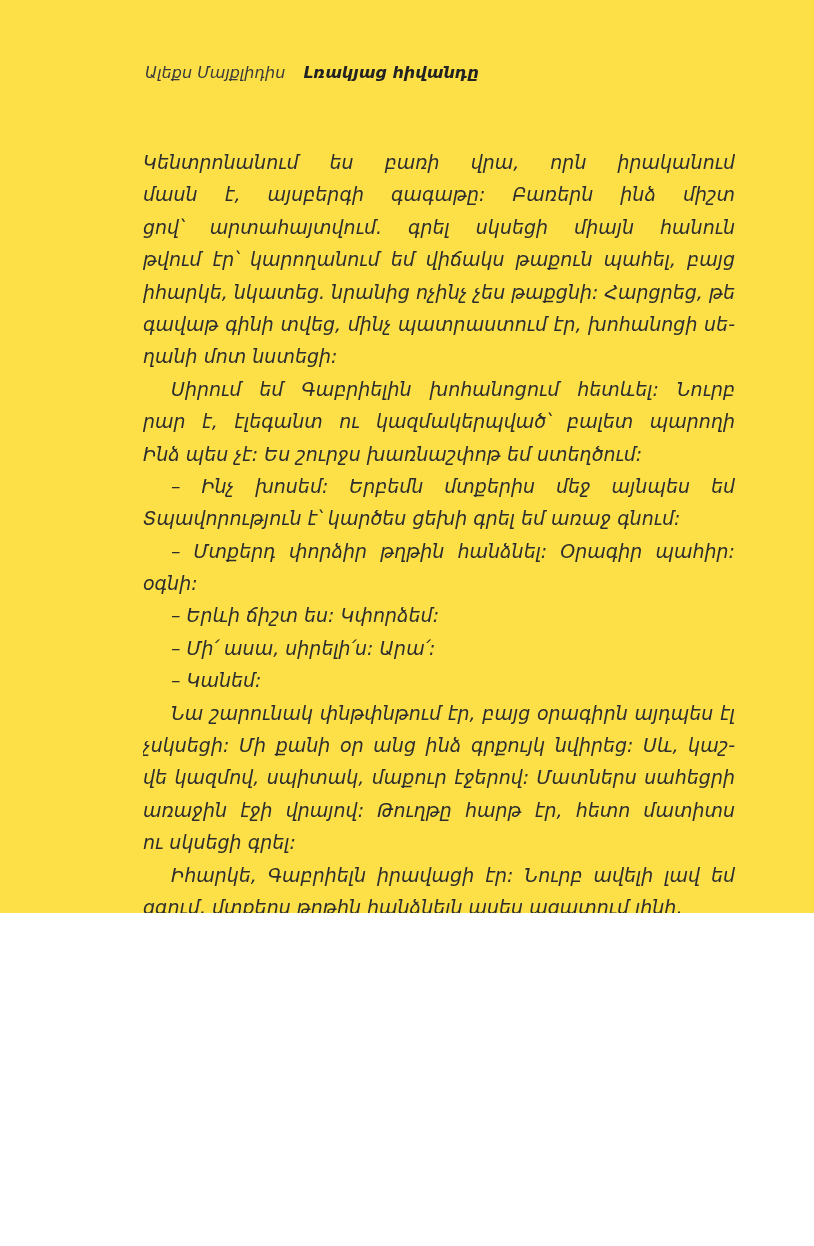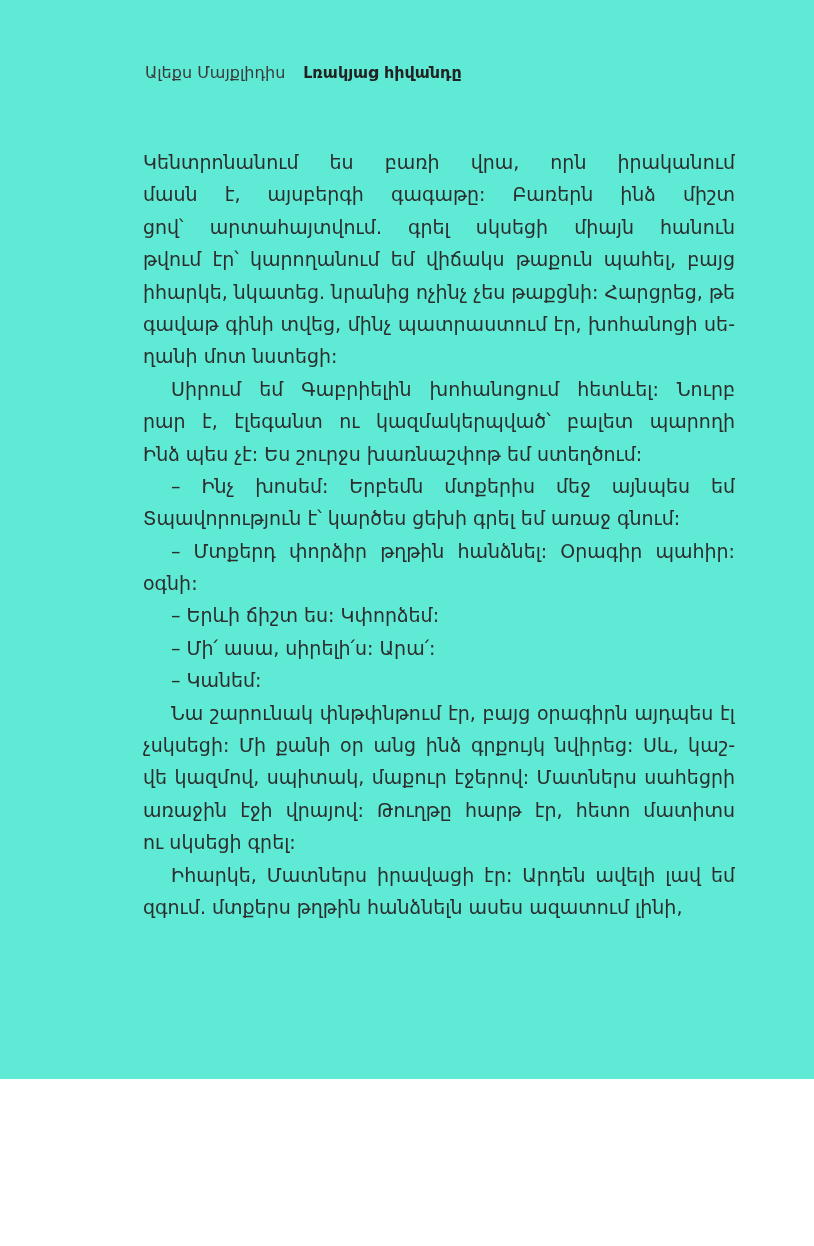--- a/index.html
+++ b/index.html
@@ -3,24 +3,25 @@
 <meta charset="utf-8">
 <style>
   html, body {
     margin: 0;
     padding: 0;
     background: #ffffff;
   }
   .page {
     position: relative;
     width: 814px;
-    height: 1079px;
-    background: #5eead4;
+    height: 913px;
+    background: #fde047;
     font-family: "DejaVu Sans", "Liberation Sans", sans-serif;
     overflow: hidden;
+    font-style: italic;
   }
   .running-header {
     position: absolute;
     left: 145px;
     top: 63px;
     font-size: 16px;
     color: #3a3a3a;
     white-space: nowrap;
   }
   .running-header .author {
@@ -85,19 +86,19 @@
       <div class="line indent">– Մտքերդ փորձիր թղթին հանձնել: Օրագիր պահիր: Գուցե</div>
       <div class="line last">օգնի:</div>
       <div class="line last indent">– Երևի ճիշտ ես: Կփորձեմ:</div>
       <div class="line last indent">– Մի՛ ասա, սիրելի՛ս: Արա՛:</div>
       <div class="line last indent">– Կանեմ:</div>
       <div class="line indent">Նա շարունակ փնթփնթում էր, բայց օրագիրն այդպես էլ</div>
       <div class="line">չսկսեցի: Մի քանի օր անց ինձ գրքույկ նվիրեց: Սև, կաշ-</div>
       <div class="line">վե կազմով, սպիտակ, մաքուր էջերով: Մատներս սահեցրի</div>
       <div class="line">առաջին էջի վրայով: Թուղթը հարթ էր, հետո մատիտս սրեցի</div>
       <div class="line last">ու սկսեցի գրել:</div>
-      <div class="line indent">Իհարկե, Մատներս իրավացի էր: Արդեն ավելի լավ եմ</div>
+      <div class="line indent">Իհարկե, Գաբրիելն իրավացի էր: Նուրբ ավելի լավ եմ</div>
       <div class="line last">զգում. մտքերս թղթին հանձնելն ասես ազատում լինի,</div>
     </div>
 
   <div class="page-number">16</div>
 
 </div>
 
 </body></html>

